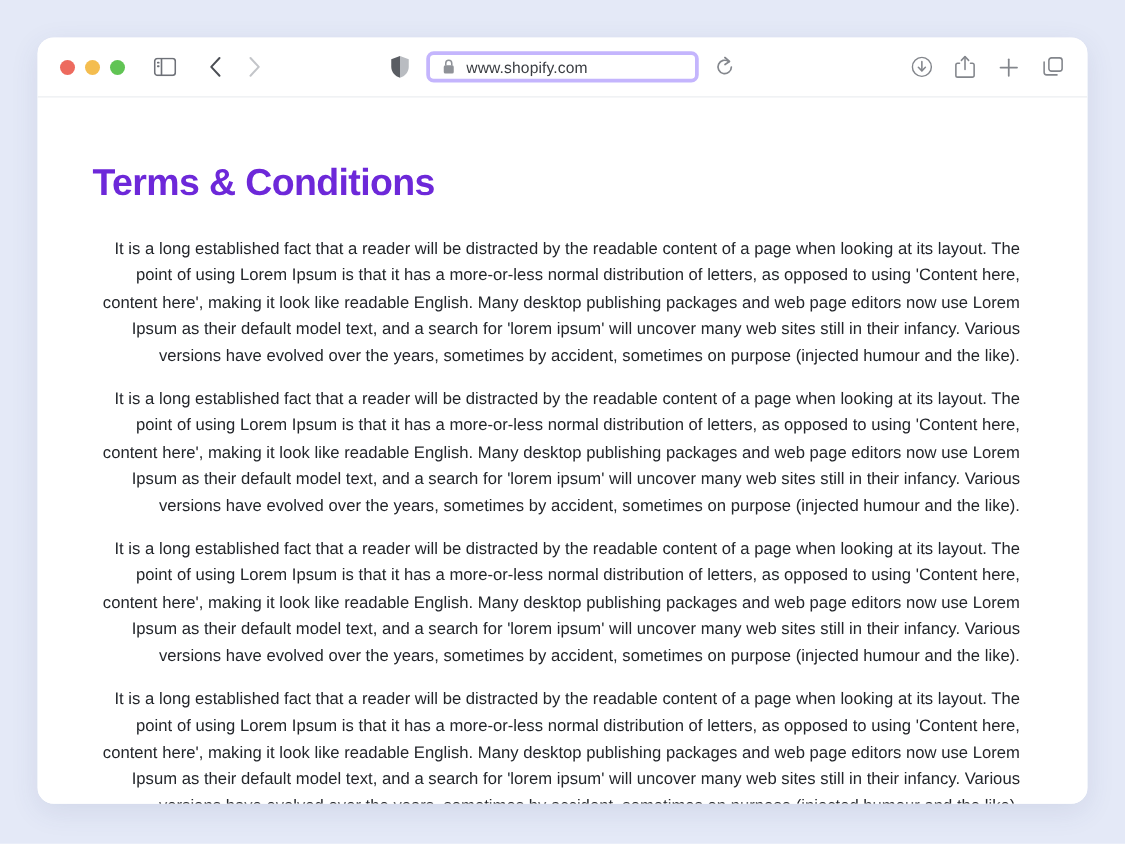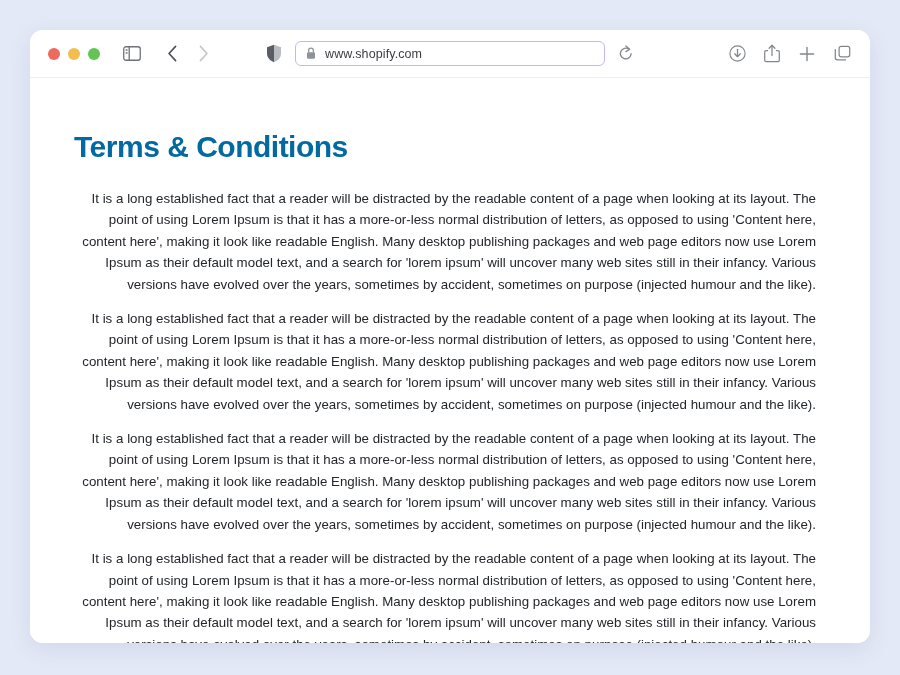--- a/index.html
+++ b/index.html
@@ -97,24 +97,24 @@
 
   .shield-icon-wrap {
     width: 20px;
     height: 22px;
     display: flex;
     align-items: center;
     justify-content: center;
   }
 
   .url-bar {
-    width: 310px;
+    width: 218px;
     height: 25px;
     background: #ffffff;
-    border: 1px solid #c4b5fd;
+    border: 3px solid #c4b5fd;
     border-radius: 6px;
     display: flex;
     align-items: center;
     padding: 0 9px;
     gap: 9px;
   }
   .lock-icon-wrap {
     width: 11px;
     height: 13px;
     display: flex;
@@ -159,21 +159,21 @@
   .page-content {
     flex: 1 1 auto;
     background: #ffffff;
     padding: 52px 54px 0 44px;
     overflow: hidden;
   }
 
   .page-title {
     font-size: 30px;
     font-weight: 700;
-    color: #0369a1;
+    color: #6d28d9;
     letter-spacing: -0.5px;
     margin-bottom: 25px;
     line-height: 1.1;
   }
 
   .paragraph {
     font-size: 13.3px;
     line-height: 21.4px;
     color: #23262b;
     letter-spacing: 0.02px;

